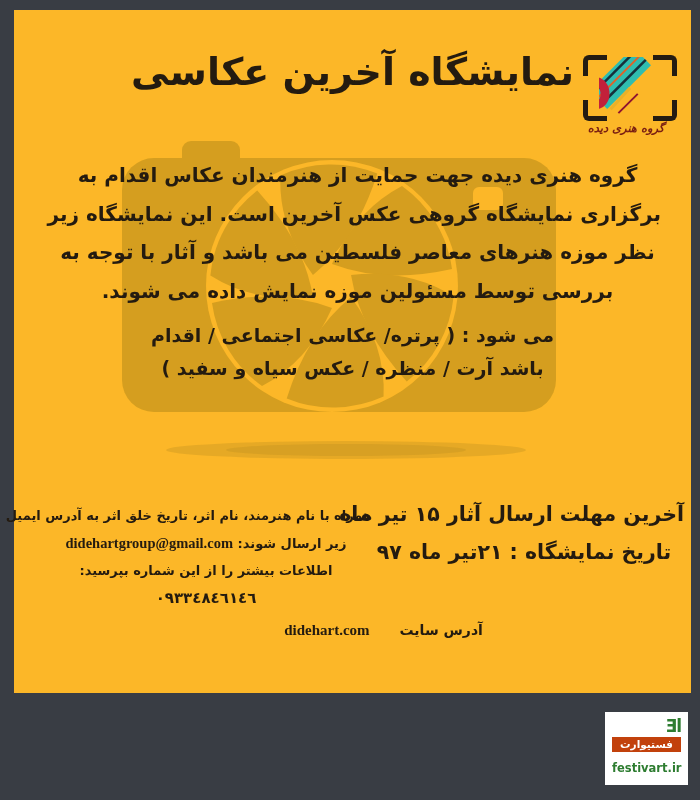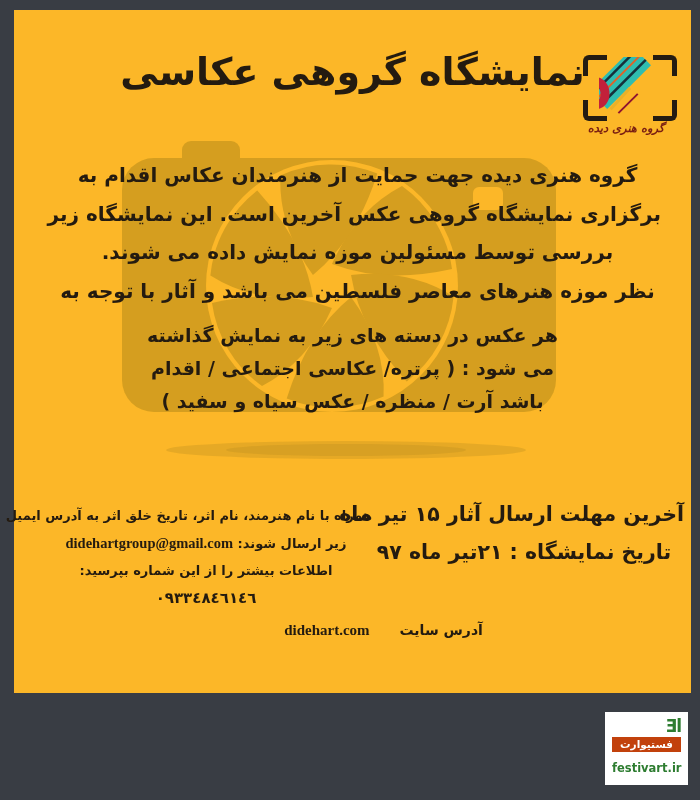--- a/index.html
+++ b/index.html
@@ -107,31 +107,30 @@
           <rect x="-8" y="18" width="64" height="2" fill="#e0622a"></rect>
           <rect x="-8" y="25" width="64" height="2.6" fill="#15313c"></rect>
         </g>
         <text x="13" y="51" font-size="48" font-weight="bold" fill="#c2203a" font-family="DejaVu Sans, sans-serif" transform="rotate(-6 31 31)">D</text>
         <path d="M12 54 L32 32" stroke="#e8b12a" stroke-width="3"></path>
         <path d="M20 58 L40 38" stroke="#8f1430" stroke-width="2"></path>
       </svg>
     </div>
     <div class="logo-caption">گروه هنری دیده</div>
 
-    <h1 class="title">نمایشگاه گروهی عکاسی</h1>
+    <h1 class="title">نمایشگاه آخرین عکاسی</h1>
 
     <div class="intro">
       <div class="line">گروه هنری دیده جهت حمایت از هنرمندان عکاس اقدام به</div>
       <div class="line">برگزاری نمایشگاه گروهی عکس آخرین است. این نمایشگاه زیر</div>
+      <div class="line">نظر موزه هنرهای معاصر فلسطین می باشد و آثار با توجه به</div>
       <div class="line">بررسی توسط مسئولین موزه نمایش داده می شوند.</div>
-      <div class="line">نظر موزه هنرهای معاصر فلسطین می باشد و آثار با توجه به</div>
     </div>
 
     <div class="categories">
-      <div class="line">هر عکس در دسته های زیر به نمایش گذاشته</div>
       <div class="line">می شود : ( پرتره/ عکاسی اجتماعی / اقدام</div>
       <div class="line">باشد آرت / منظره / عکس سیاه و سفید )</div>
     </div>
 
     <div class="deadline">
       <div class="line">آخرین مهلت ارسال آثار ۱۵ تیر ماه</div>
       <div class="line">تاریخ نمایشگاه : ۲۱تیر ماه ۹۷</div>
     </div>
 
     <div class="submission">

